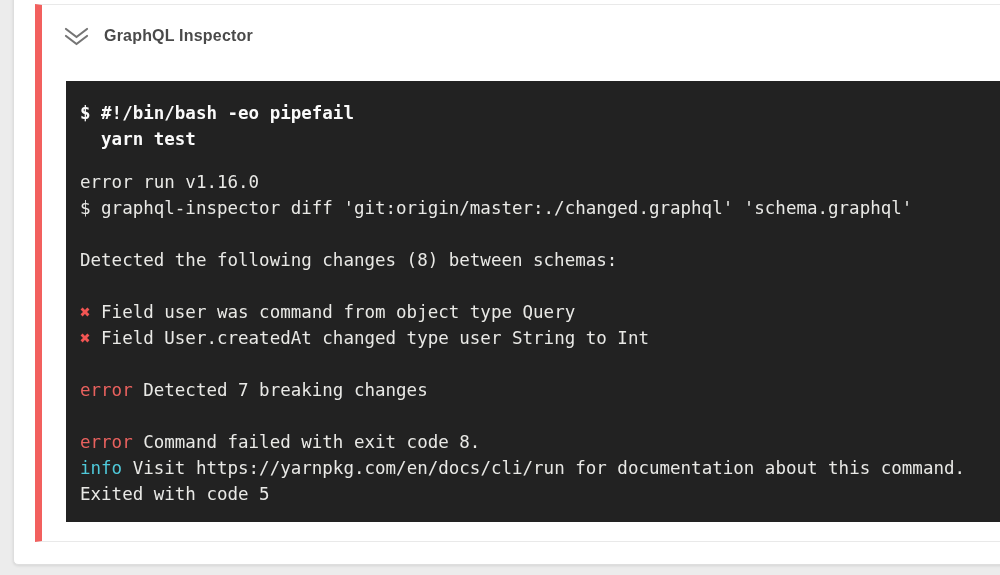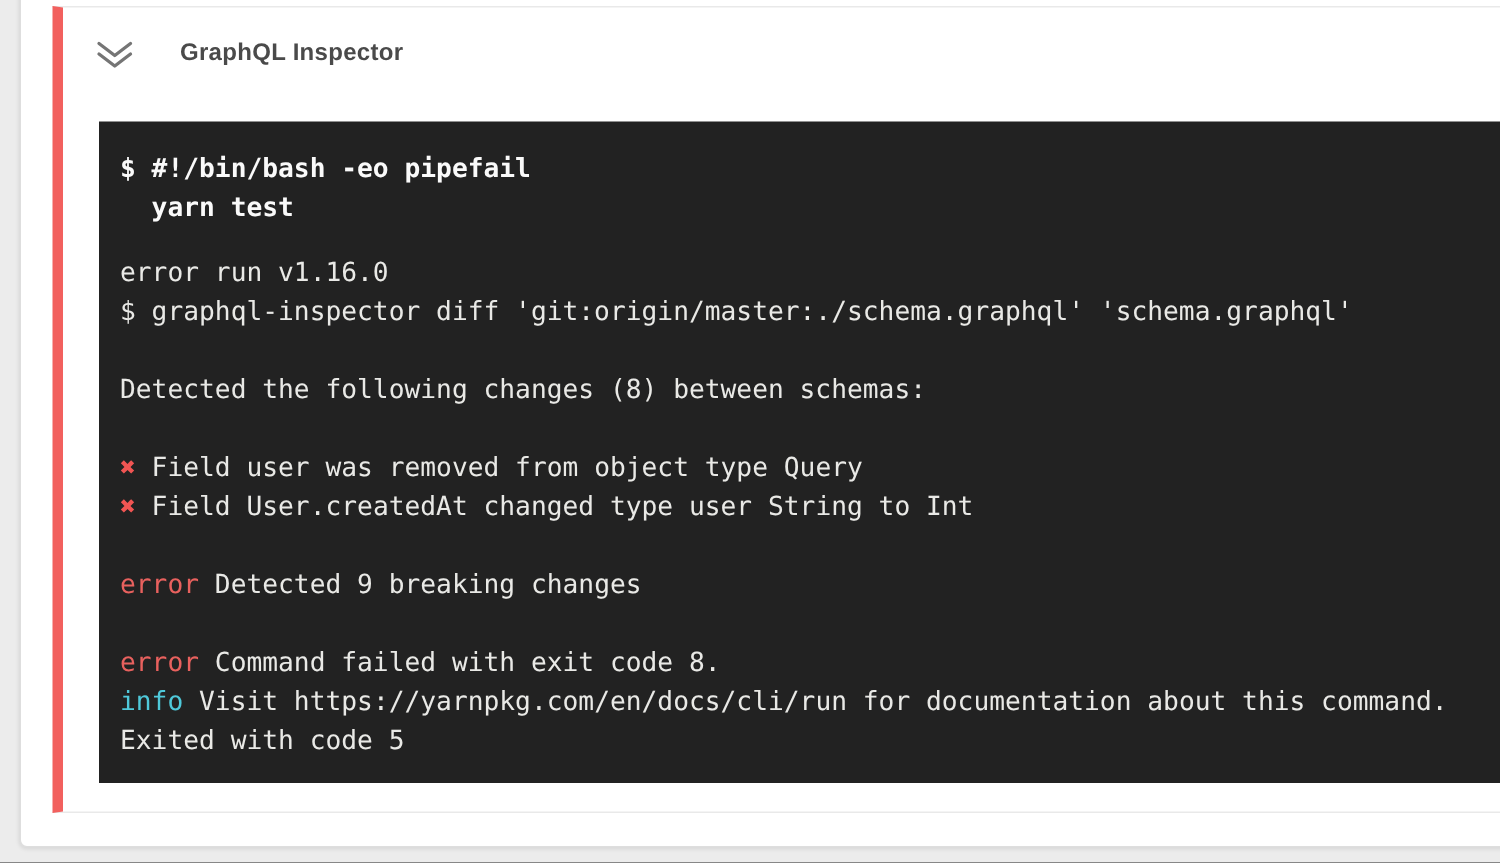--- a/index.html
+++ b/index.html
@@ -26,21 +26,20 @@
   }
   .step-header{
     display:flex;align-items:center;gap:14px;
     padding:19px 0 0 21px;height:24px;cursor:pointer;
   }
   .chev{flex:0 0 auto;display:block;}
   .step-title{
     font-size:16px;font-weight:bold;
     color:var(--header-text,#4a4a4a);
     letter-spacing:.2px;
-    margin-left:16px;
   }
   .terminal{
     position:absolute;left:24px;right:0;top:76px;height:441px;
     box-sizing:border-box;
     background:var(--term-bg,#222);
     padding:19px 0 0 14px;
     font-family:"DejaVu Sans Mono","Liberation Mono",monospace;
     font-size:17.5px;line-height:26px;
     color:var(--term-text,#e9e9e6);
   }
@@ -65,28 +64,28 @@
       <span class="step-title">GraphQL Inspector</span>
     </div>
 
     <div class="terminal">
       <div class="cmd-block">
           <div class="t-line">$ #!/bin/bash -eo pipefail</div>
           <div class="t-line">  yarn test</div>
         </div>
       <div class="out-block">
           <div class="t-line"><span>error run v1.16.0</span></div>
-          <div class="t-line"><span>$ graphql-inspector diff 'git:origin/master:./schema.graphql' 'schema.graphql'</span></div>
+          <div class="t-line"><span>$ graphql-inspector diff 'git:origin/master:./changed.graphql' 'schema.graphql'</span></div>
           <div class="t-line"></div>
           <div class="t-line"><span>Detected the following changes (8) between schemas:</span></div>
           <div class="t-line"></div>
-          <div class="t-line"><span class="cross">✖</span><span> Field user was removed from object type Query</span></div>
+          <div class="t-line"><span class="cross">✖</span><span> Field user was command from object type Query</span></div>
           <div class="t-line"><span class="cross">✖</span><span> Field User.createdAt changed type user String to Int</span></div>
           <div class="t-line"></div>
-          <div class="t-line"><span class="error">error</span><span> Detected 9 breaking changes</span></div>
+          <div class="t-line"><span class="error">error</span><span> Detected 7 breaking changes</span></div>
           <div class="t-line"></div>
           <div class="t-line"><span class="error">error</span><span> Command failed with exit code 8.</span></div>
           <div class="t-line"><span class="info">info</span><span> Visit https://yarnpkg.com/en/docs/cli/run for documentation about this command.</span></div>
           <div class="t-line"><span>Exited with code 5</span></div>
         </div>
     </div>
 
   </div>
 </div>
 

